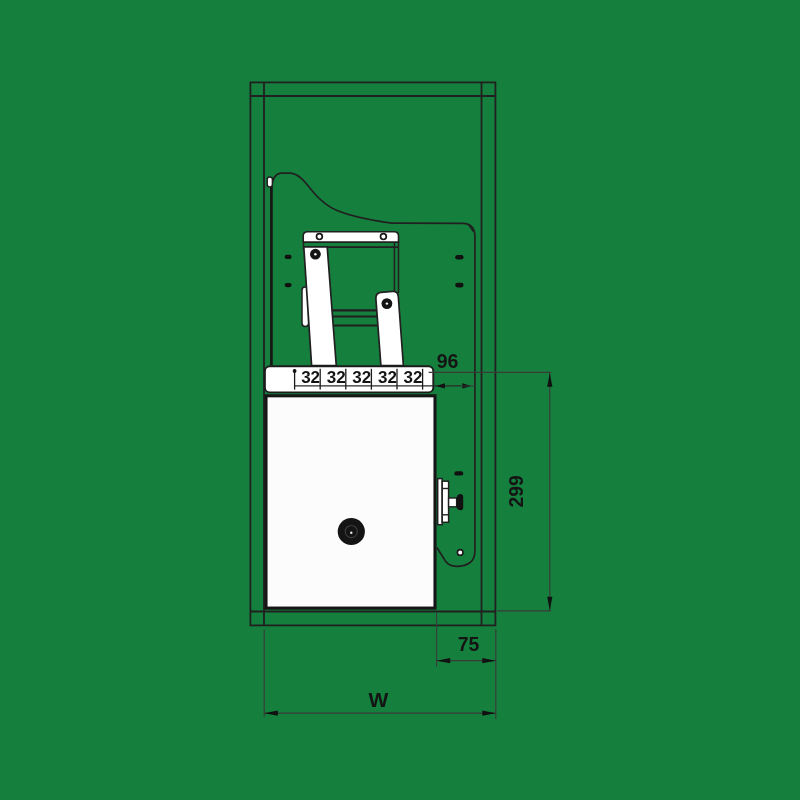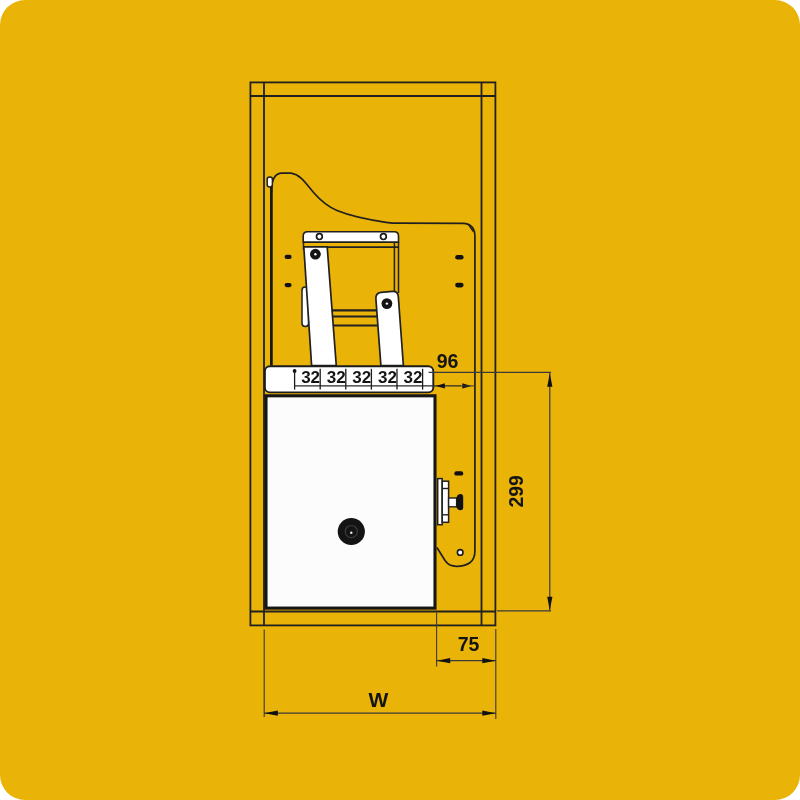--- a/index.html
+++ b/index.html
@@ -1,16 +1,16 @@
 <!DOCTYPE html>
 <html><head>
 <meta charset="utf-8">
 <style>
   html,body{margin:0;padding:0;background:#ffffff;}
-  .wrap{width:800px;height:800px;position:relative;background:#eab308;border-radius:25px;}
+  .wrap{width:800px;height:800px;position:relative;background:#15803d;}
   svg{position:absolute;top:0;left:0;}
   text{font-family:"Liberation Sans",sans-serif;font-weight:bold;fill:#141414;-webkit-font-smoothing:antialiased;}
 </style>
 </head>
 <body>
 <div class="wrap">
 <svg width="800" height="800" viewBox="0 0 800 800">
 
   <g fill="none" stroke="#202020" stroke-width="1.8">
     <rect x="250.4" y="82.4" width="245" height="543"></rect>

